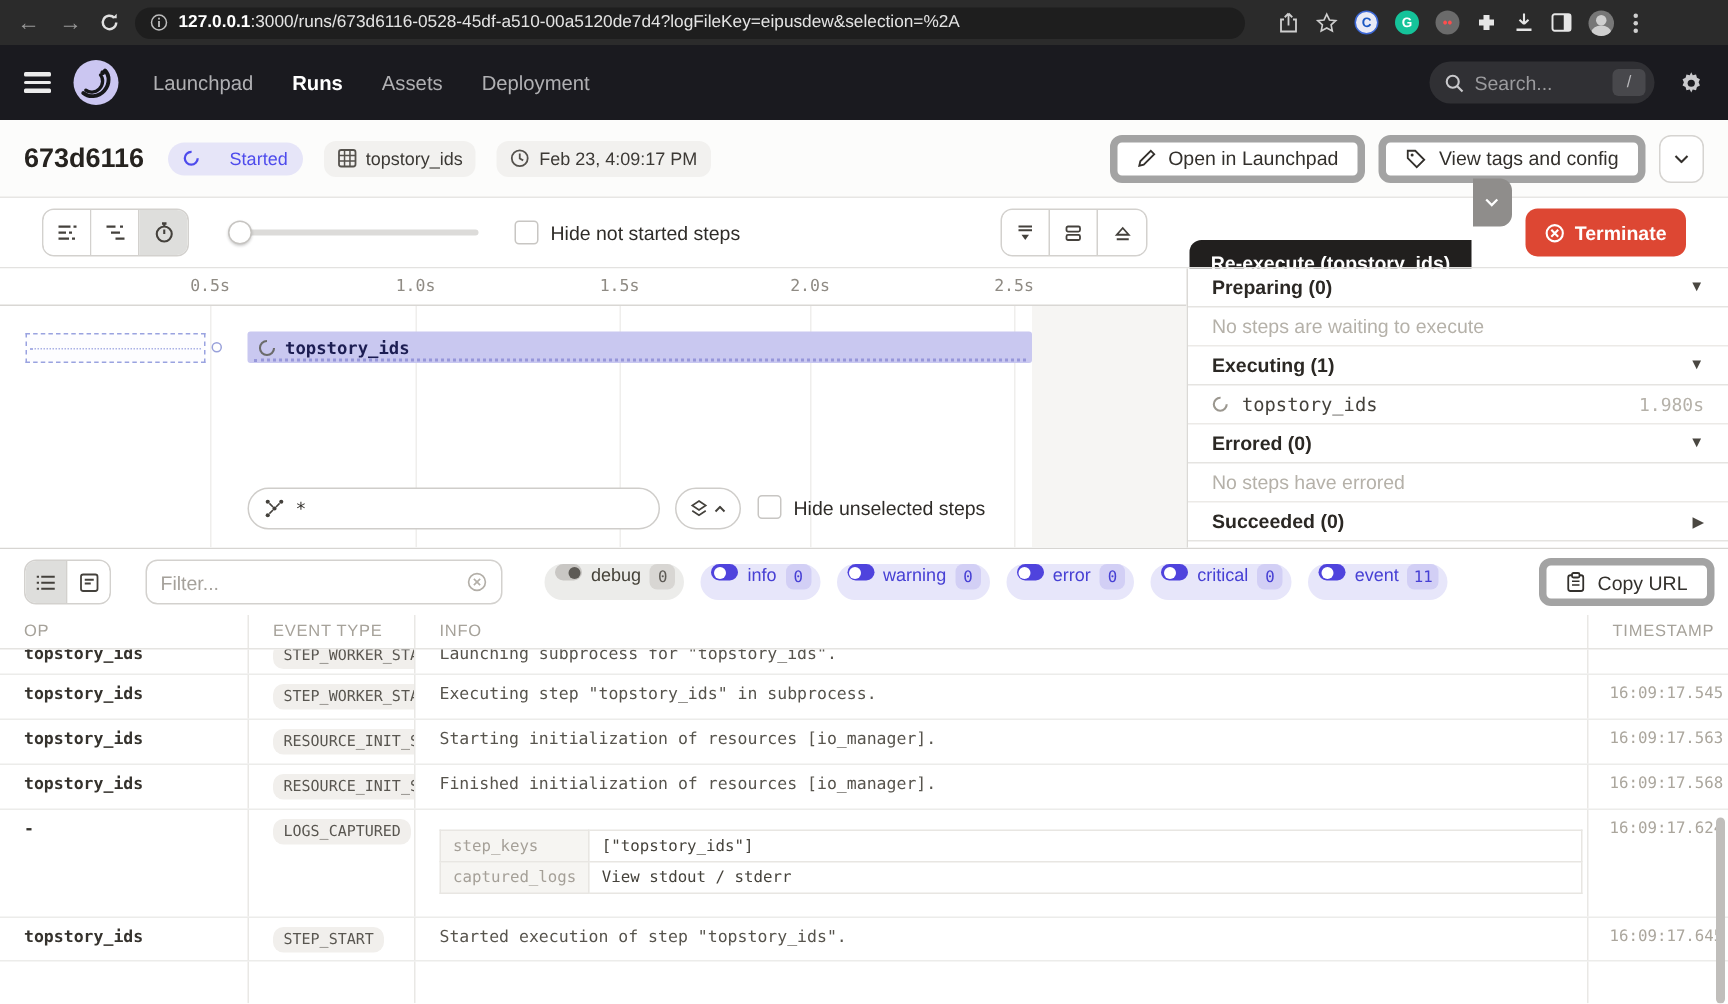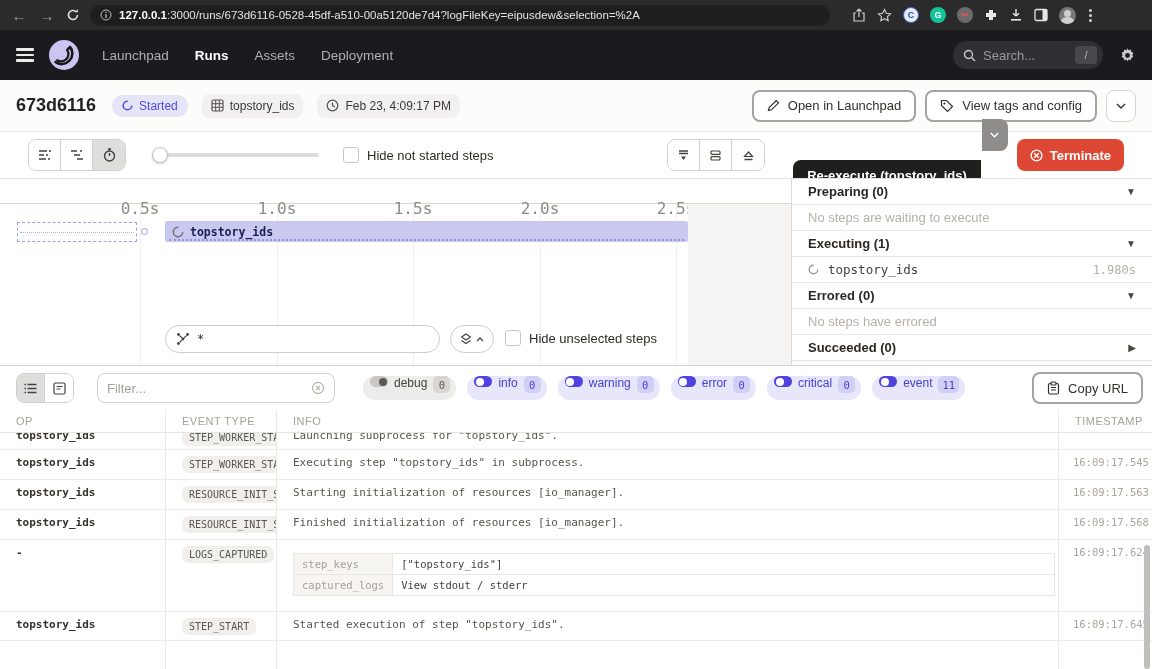--- a/index.html
+++ b/index.html
@@ -32,24 +32,24 @@
   .nav-link { color:#b0b0b3; font-size:13.5px; cursor:pointer; }
   .nav-link.active { color:#ffffff; font-weight:bold; }
   .nav-right { margin-left:auto; display:flex; align-items:center; gap:16px; }
   .search-pill { width:150px; height:28px; background:#303034; border-radius:14px; display:flex; align-items:center; padding:0 6px 0 10px; gap:7px; }
   .search-text { color:#9b9b9e; font-size:13px; flex:1; }
   .slash-chip { width:22px; height:18px; background:#48484c; border-radius:4px; color:#b9b9bc; font-size:11px; display:flex; align-items:center; justify-content:center; }
 
   
   .run-header { position:absolute; top:80px; left:0; width:1152px; height:52px; background:#fcfcfb; border-bottom:1px solid #e7e6e4; display:flex; align-items:center; padding:0 16px; }
   .run-id { font-size:18px; font-weight:bold; color:#26231f; margin-right:16px; }
-  .status-badge { height:22px; border-radius:11px; background:#e6e5f8; color:#4e4bec; font-size:12px; display:flex; align-items:center; gap:6px; padding:0 10px; margin-right:14px; }
+  .status-badge { height:22px; border-radius:11px; background:#e6e5f8; color:#4e4bec; font-size:12px; display:flex; align-items:center; gap:20px; padding:0 10px; margin-right:14px; }
   .tag-pill { height:24px; border-radius:8px; background:#f2f1ef; color:#3c3935; font-size:12px; display:flex; align-items:center; gap:6px; padding:0 9px; margin-right:14px; }
   .hdr-buttons { margin-left:auto; display:flex; align-items:center; gap:9px; }
-  .btn-outline { height:32px; border:2px solid #a3a3a3; border-radius:8px; background:#fff; color:#33302c; font-size:13px; display:flex; align-items:center; gap:8px; padding:0 13px; cursor:pointer; }
+  .btn-outline { height:32px; border:5px solid #a3a3a3; border-radius:8px; background:#fff; color:#33302c; font-size:13px; display:flex; align-items:center; gap:8px; padding:0 13px; cursor:pointer; }
   .btn-chevron { width:30px; height:32px; border:1px solid #d6d4d1; border-radius:8px; background:#fff; display:flex; align-items:center; justify-content:center; cursor:pointer; }
 
   
   .gantt-toolbar { position:absolute; top:132px; left:0; width:1152px; height:46px; background:#fff; display:flex; align-items:center; padding:0 28px; }
   .seg { display:flex; border:1px solid #d3d1ce; border-radius:8px; overflow:hidden; background:#fff; }
   .seg-btn { width:32px; height:30px; display:flex; align-items:center; justify-content:center; border-right:1px solid #d3d1ce; cursor:pointer; background:#fff; }
   .seg-btn:last-child { border-right:none; }
   .seg-btn.active { background:#dededc; }
   .slider { width:167px; height:16px; margin-left:26px; position:relative; cursor:pointer; }
   .slider-track { position:absolute; top:6px; left:0; width:100%; height:4px; border-radius:2px; background:#dcdbd9; }
@@ -59,21 +59,21 @@
   .tb-right { margin-left:auto; display:flex; align-items:center; }
   .re-exec-group { display:flex; margin-left:28px; }
   .re-exec-main { height:32px; background:#211f1e; color:#fff; font-size:13px; font-weight:600; border-radius:8px 0 0 8px; display:flex; align-items:center; padding:0 14px; cursor:pointer;margin-top:41px; }
   .re-exec-caret { width:26px; height:32px; background:#8f8d8b; border-radius:0 8px 8px 0; margin-left:1px; display:flex; align-items:center; justify-content:center; cursor:pointer; }
   .terminate-btn { height:32px; background:#dd4733; color:#fff; font-size:13px; font-weight:600; border:none; border-radius:8px; display:flex; align-items:center; gap:7px; padding:0 13px; margin-left:9px; cursor:pointer; }
 
   
   .content { position:absolute; top:178px; left:0; width:1152px; height:188px; border-top:1px solid #e3e2e0; border-bottom:1px solid #d7d5d2; display:flex; }
   .gantt-pane { position:relative; width:792px; height:100%; border-right:1px solid #dbd9d6; overflow:hidden; background:#fff; }
   .axis { position:absolute; top:0; left:0; width:100%; height:25px; border-bottom:1px solid #d9d7d4; }
-  .axis-tick { position:absolute; top:20px; width:44px; text-align:center; font-size:16px; color:#8f8b84; }
+  .axis-tick { position:absolute; top:5px; width:44px; text-align:center; font-size:11px; color:#8f8b84; }
   .gridline { position:absolute; top:25px; bottom:0; width:1px; background:#efeeec; }
   .future-region { position:absolute; top:25px; bottom:0; left:688px; right:0; background:#f6f5f3; }
   .wait-box { position:absolute; left:17px; top:43px; width:120px; height:20px; border:1px dashed #9aa3e0; background:#fdfdff; }
   .wait-box::before { content:""; position:absolute; left:2px; right:2px; top:9px; border-top:1px dotted #aab1e5; }
   .connector-dot { position:absolute; left:141px; top:49px; width:7px; height:7px; border:1.5px solid #99a1da; border-radius:50%; background:#fff; }
   .gantt-bar { position:absolute; left:165px; top:42px; width:523px; height:21px; background:#c9c8f0; border-radius:2px; display:flex; align-items:center; padding:0 7px; gap:6px; cursor:pointer; }
   .gantt-bar::after { content:""; position:absolute; left:4px; right:4px; bottom:1px; border-bottom:2px dotted rgba(110,112,200,.55); }
   .gantt-bar-label { font-size:11.5px; font-weight:bold; color:#1c1d52; position:relative; z-index:1; }
   .gantt-footer { position:absolute; left:0; right:0; bottom:10px; height:30px; display:flex; align-items:center; }
   .op-selector { position:absolute; left:165px; top:0; width:275px; height:28px; border:1px solid #cfcdca; border-radius:14px; background:#fff; display:flex; align-items:center; padding:0 10px; gap:7px; }

